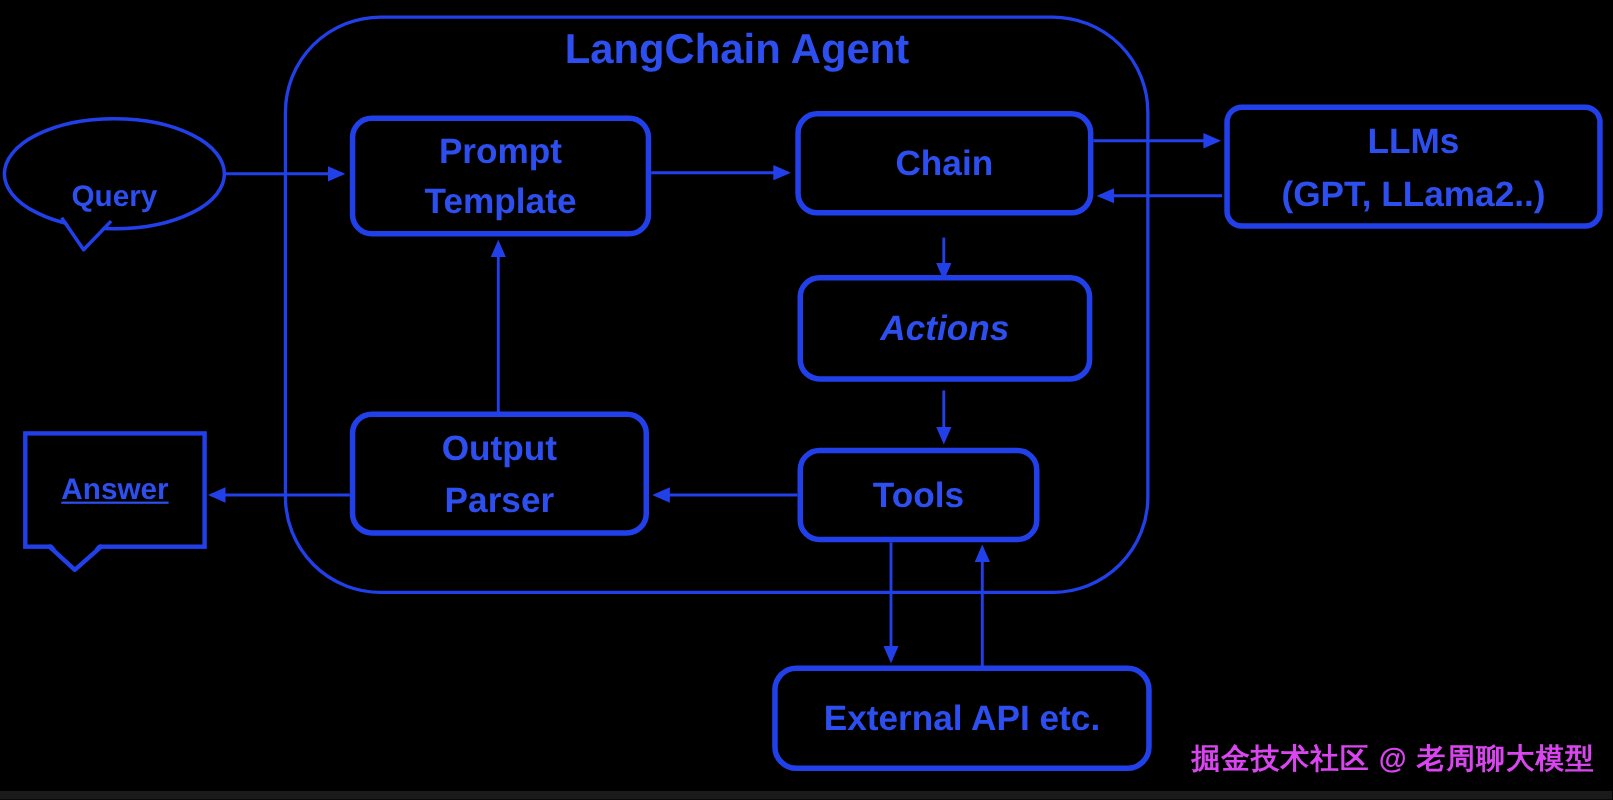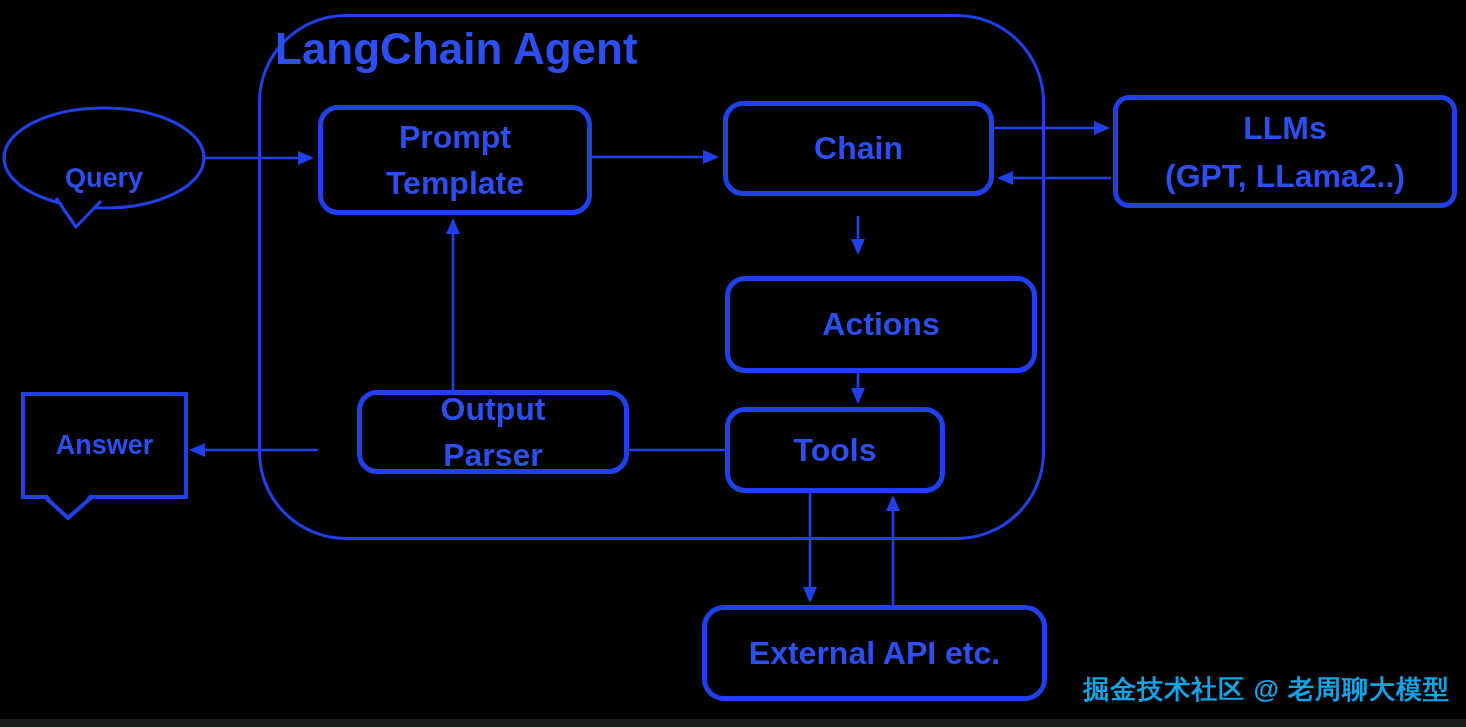--- a/index.html
+++ b/index.html
@@ -16,26 +16,26 @@
   .node {
     position:absolute; display:flex; align-items:center; justify-content:center;
     text-align:center; color:#2e4ff0; font-weight:bold; white-space:pre-line;
     box-sizing:border-box;
   }
   .box {
     border:5px solid #2240ea; border-radius:20px; background:#000000;
     font-size:32px; line-height:1.45;
   }
   .diagram-title {
-    position:absolute; left:275px; top:24px; width:790px; text-align:left;
-    color:#2e4ff0; font-size:44px; font-weight:bold;
+    position:absolute; left:275px; top:24px; width:790px; text-align:center;
+    color:#2e4ff0; font-size:38px; font-weight:bold;
   }
   .bubble-label { font-size:27px; background:transparent; }
   .watermark {
-    position:absolute; right:16px; top:672px; color:#0ea5e9;
+    position:absolute; right:16px; top:672px; color:#d946ef;
     font-size:26px; font-weight:600; letter-spacing:1px;
   }
   .bottom-band {
     position:absolute; left:0; bottom:0; width:100%; height:8px; background:#1a1a1a;
   }
   #node-llms { border-radius:16px; }
   #node-external-api { border-radius:22px; }
 </style>
 </head>
 <body>
@@ -85,42 +85,42 @@
 
   <div class="node box" id="node-chain" style="left:723px; top:101px; width:271px; height:95px;">
     <span>Chain</span>
   </div>
 
   <div class="node box" id="node-llms" style="left:1113px; top:95px; width:344px; height:113px; line-height:1.5;">
     <span>LLMs
 (GPT, LLama2..)</span>
   </div>
 
-  <div class="node box" id="node-actions" style="left:725px; top:276px; width:312px; height:97px;">
+  <div class="node box" id="node-actions" style="left:725px; top:250px; width:268px; height:97px;font-style:italic;">
     <span>Actions</span>
   </div>
 
   <div class="node box" id="node-tools" style="left:725px; top:407px; width:220px; height:86px;">
     <span>Tools</span>
   </div>
 
-  <div class="node box" id="node-output-parser" style="left:318px; top:390px; width:272px; height:84px;margin-left:39px;">
+  <div class="node box" id="node-output-parser" style="left:318px; top:374px; width:272px; height:113px;">
     <span>Output
 Parser</span>
   </div>
 
   <div class="node box" id="node-external-api" style="left:702px; top:605px; width:345px; height:96px;">
     <span>External API etc.</span>
   </div>
 
   <div class="node bubble-label" style="left:4px; top:110px; width:200px; height:96px;margin-top:20px;">
     <span>Query</span>
   </div>
 
-  <div class="node bubble-label" style="left:23px; top:394px; width:163px; height:103px;">
+  <div class="node bubble-label" style="left:23px; top:394px; width:163px; height:103px;text-decoration:underline;">
     <span>Answer</span>
   </div>
 
   <div class="watermark">掘金技术社区 @ 老周聊大模型</div>
 
   <div class="bottom-band"></div>
 
 </div>
 
 </body></html>

